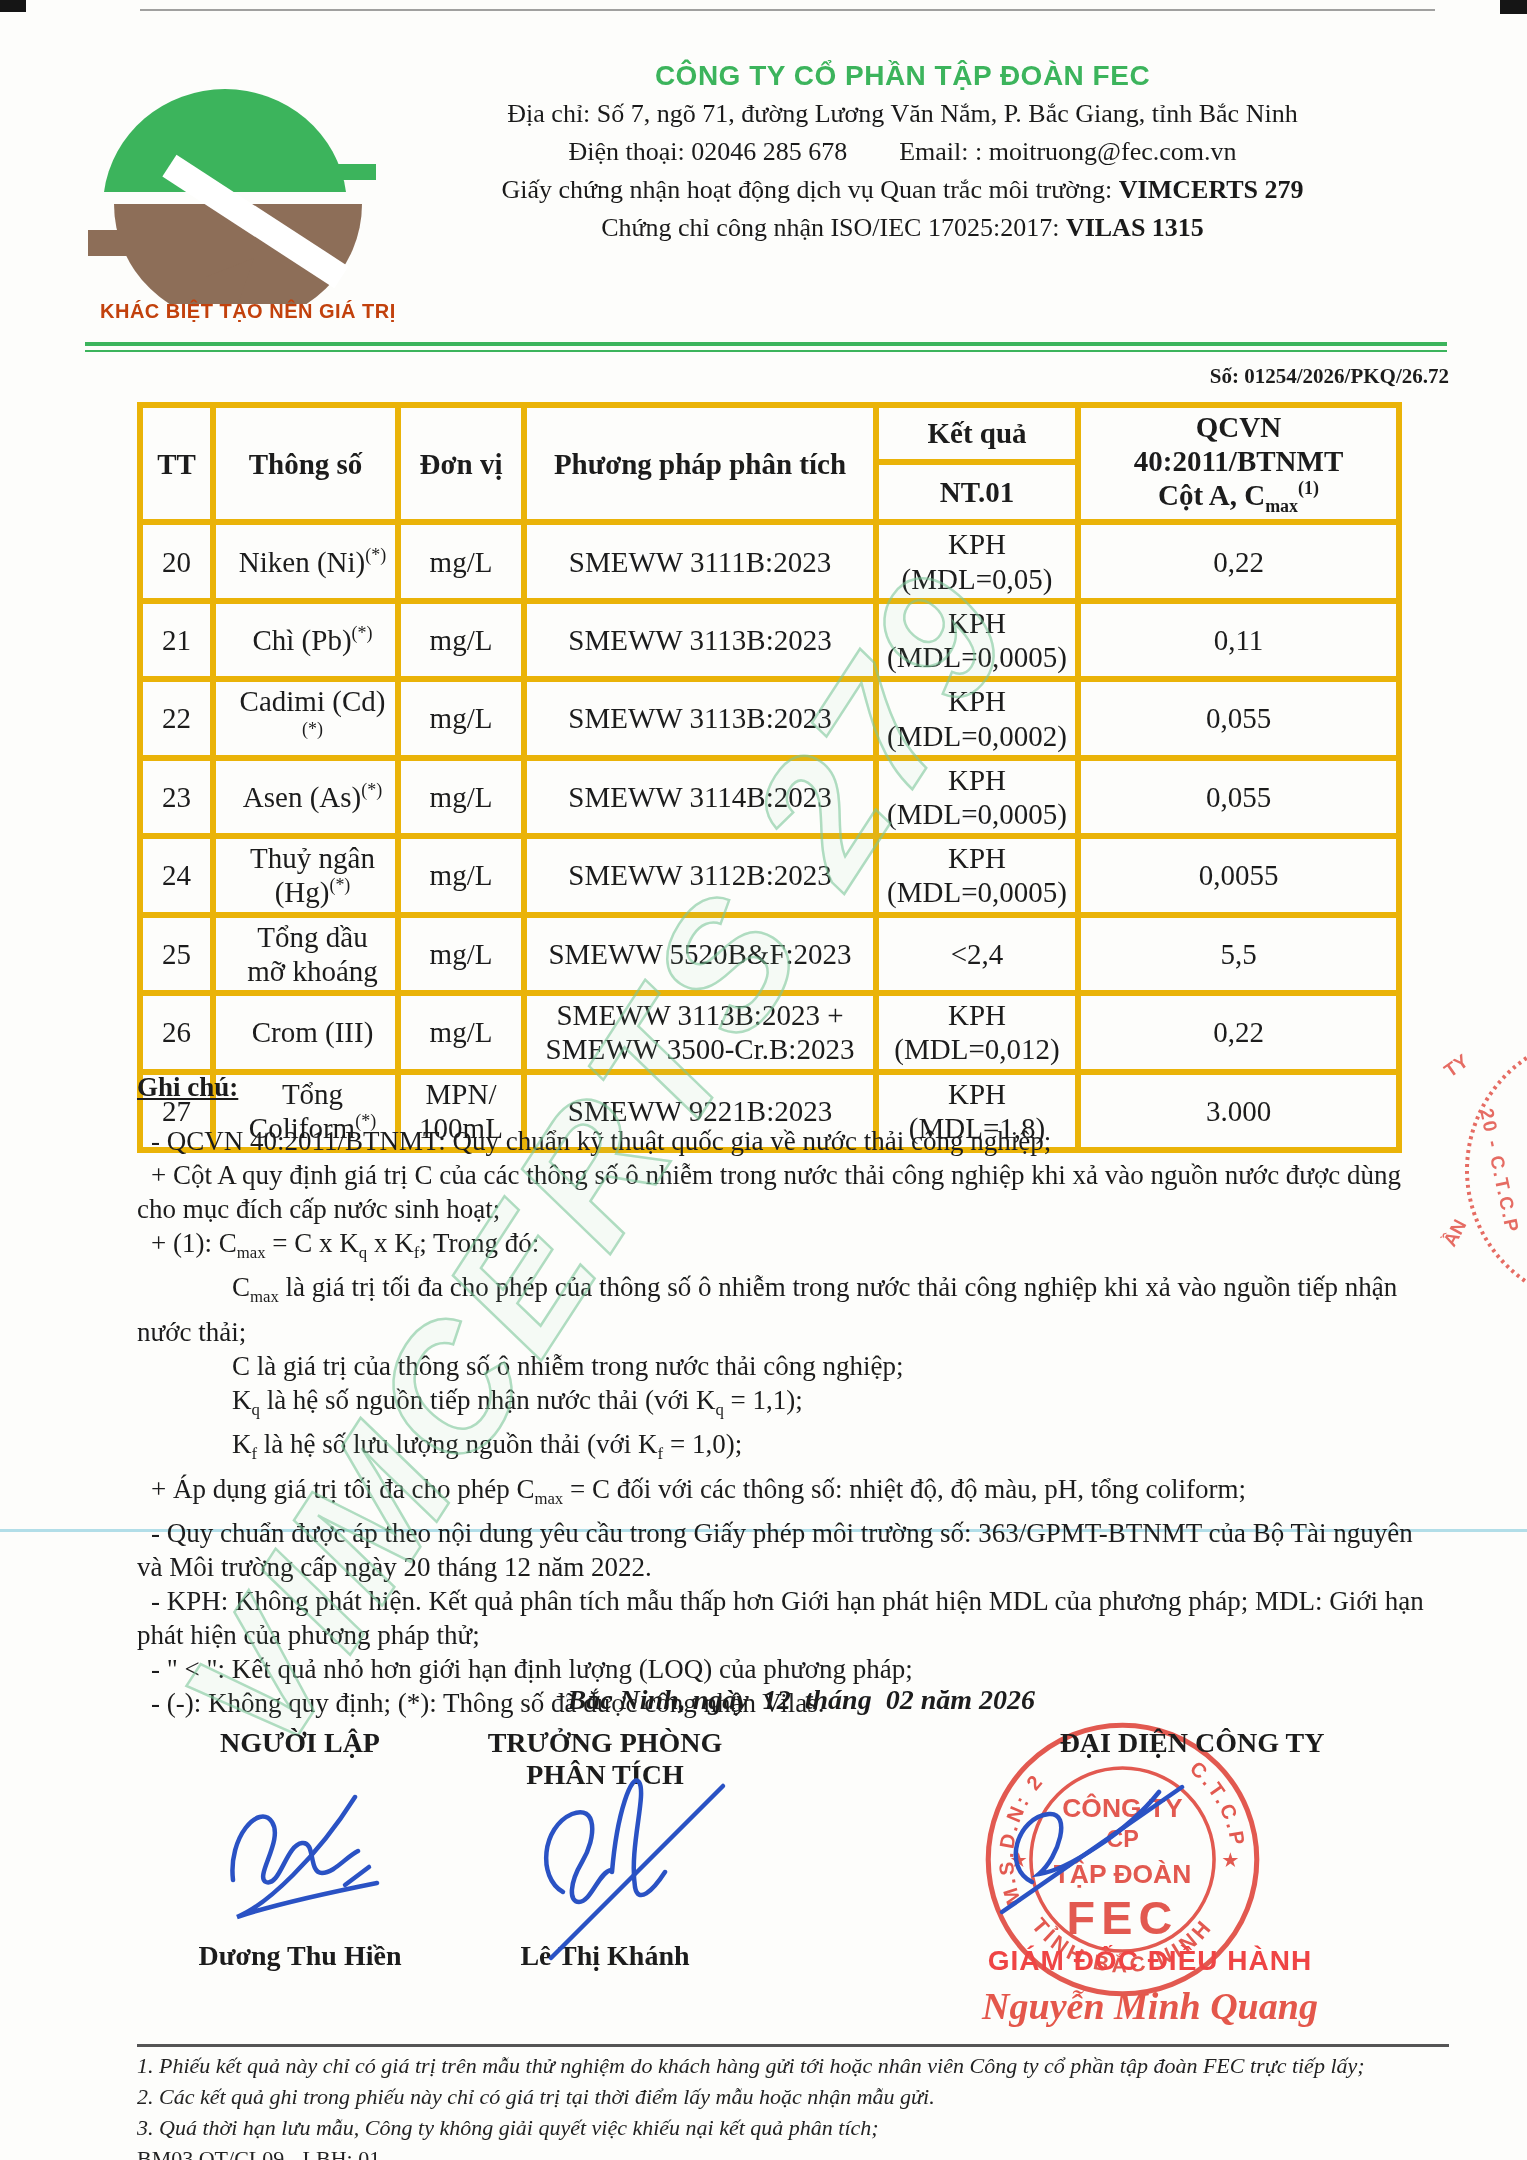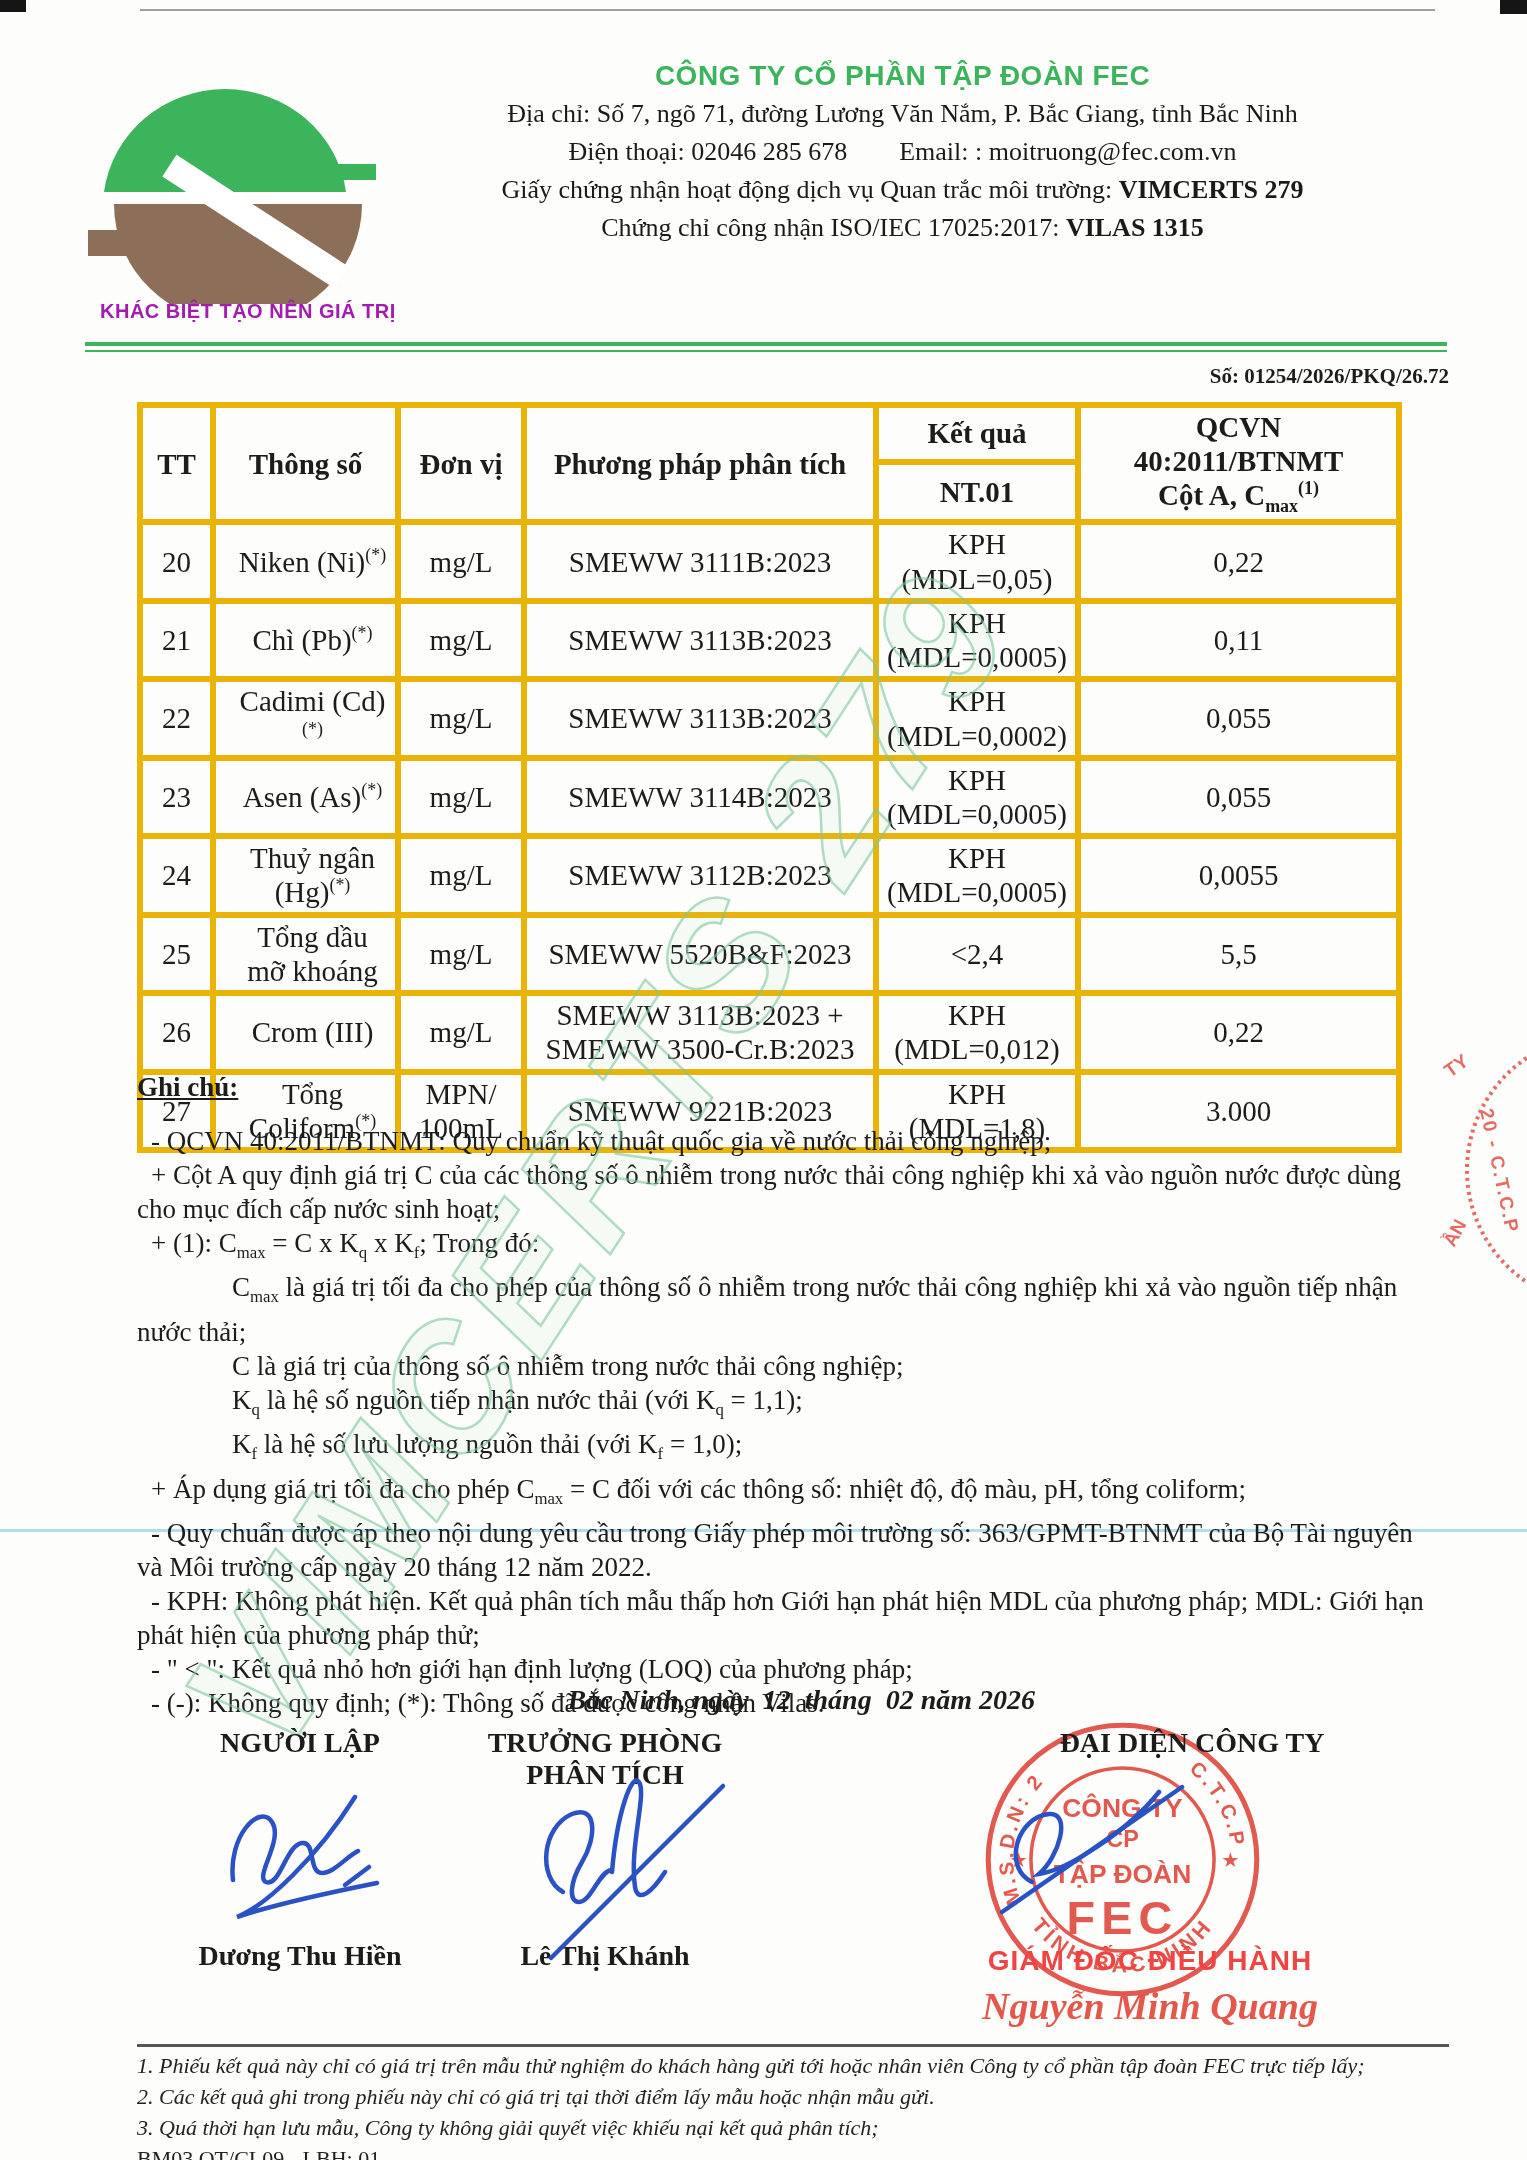--- a/index.html
+++ b/index.html
@@ -8,21 +8,21 @@
   .abs{position:absolute;}
 
   
   .scan-topline{top:9px;left:140px;width:1295px;height:2px;background:#777;opacity:.7;}
   .scan-corner-l{top:0;left:0;width:26px;height:12px;background:#151515;}
   .scan-corner-r{top:0;left:1500px;width:27px;height:14px;background:#151515;}
   .scan-blueline{top:1529px;left:0;width:1527px;height:3px;background:#a5d8e4;opacity:.85;}
 
   
   .tagline{top:300px;left:100px;width:340px;font-family:"Liberation Sans",sans-serif;
-           font-weight:bold;font-size:20px;color:#a21caf;letter-spacing:.5px;}
+           font-weight:bold;font-size:20px;color:#c2410c;letter-spacing:.5px;}
   .head-block{top:60px;left:360px;width:1085px;text-align:center;}
   .company-name{font-family:"Liberation Sans",sans-serif;font-weight:bold;font-size:28px;
                 color:#3cb45c;margin-bottom:3px;letter-spacing:.5px;}
   .info-line{font-size:26px;line-height:38px;white-space:pre-wrap;color:#1a1a1a;}
   .green-rule{top:342px;left:85px;width:1362px;height:4px;border-top:4px solid #3cb45c;
               border-bottom:2px solid #3cb45c;}
 
   .doc-number{top:364px;right:78px;font-size:21px;font-weight:bold;}
 
   

